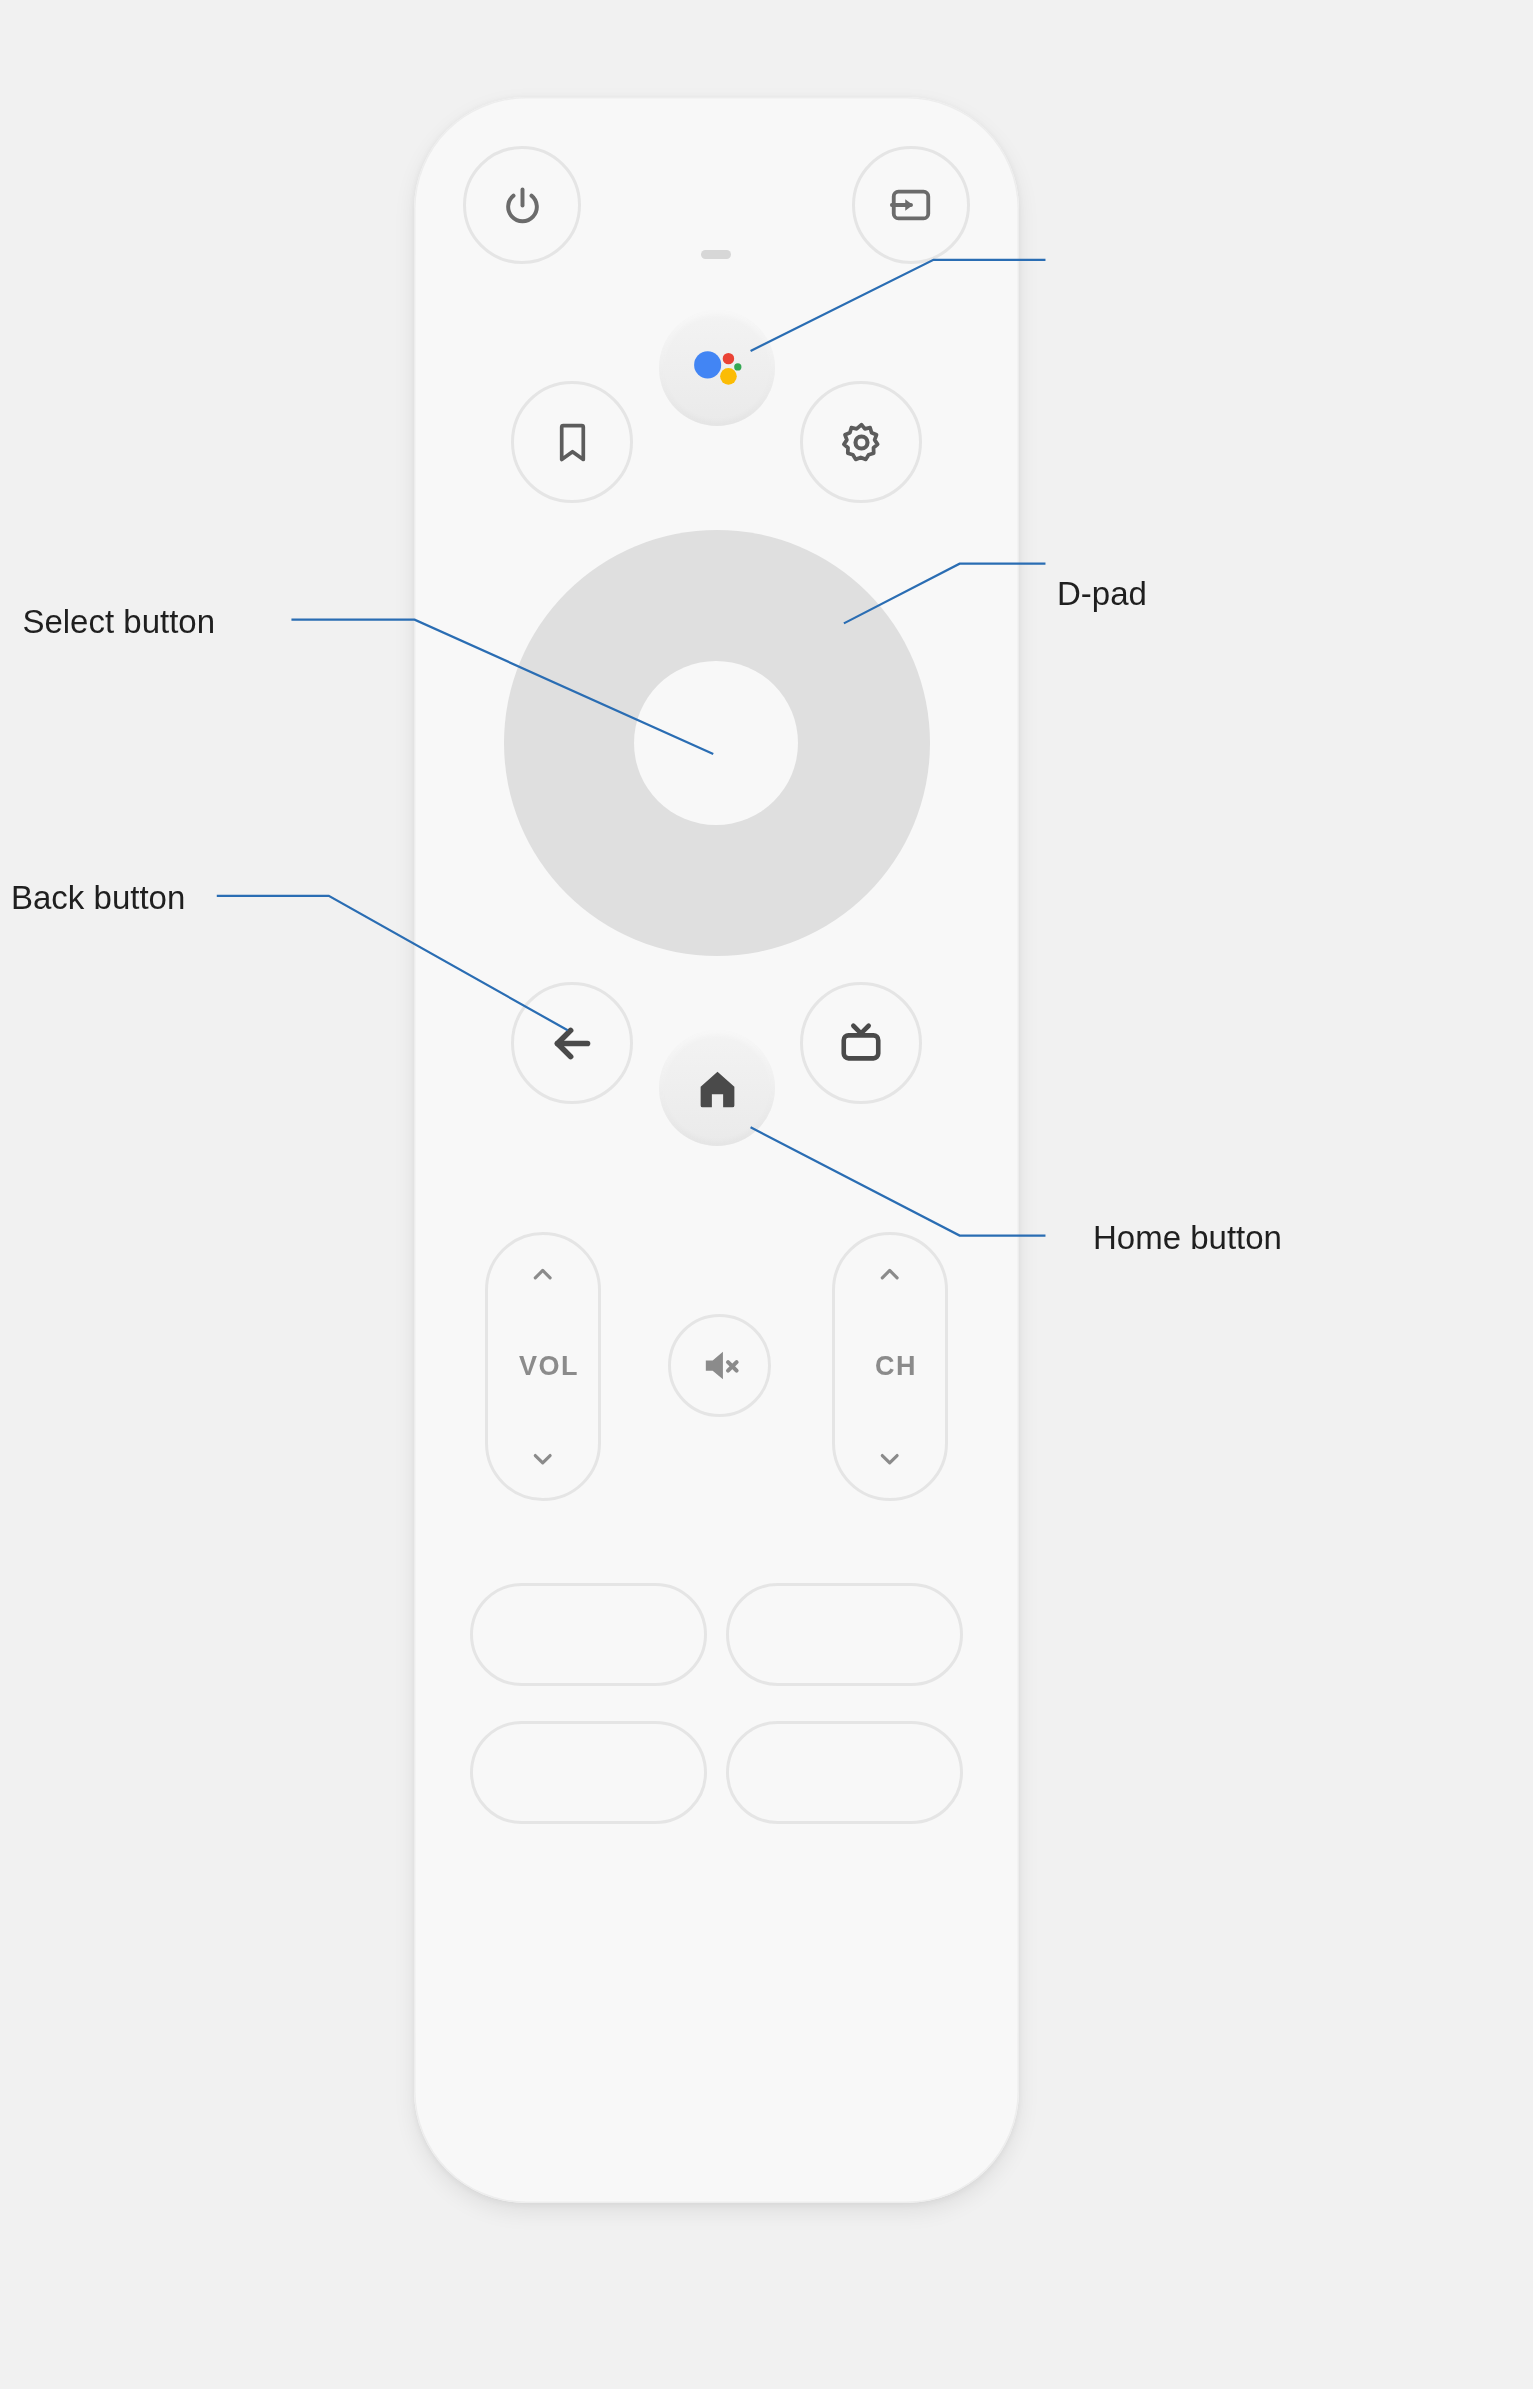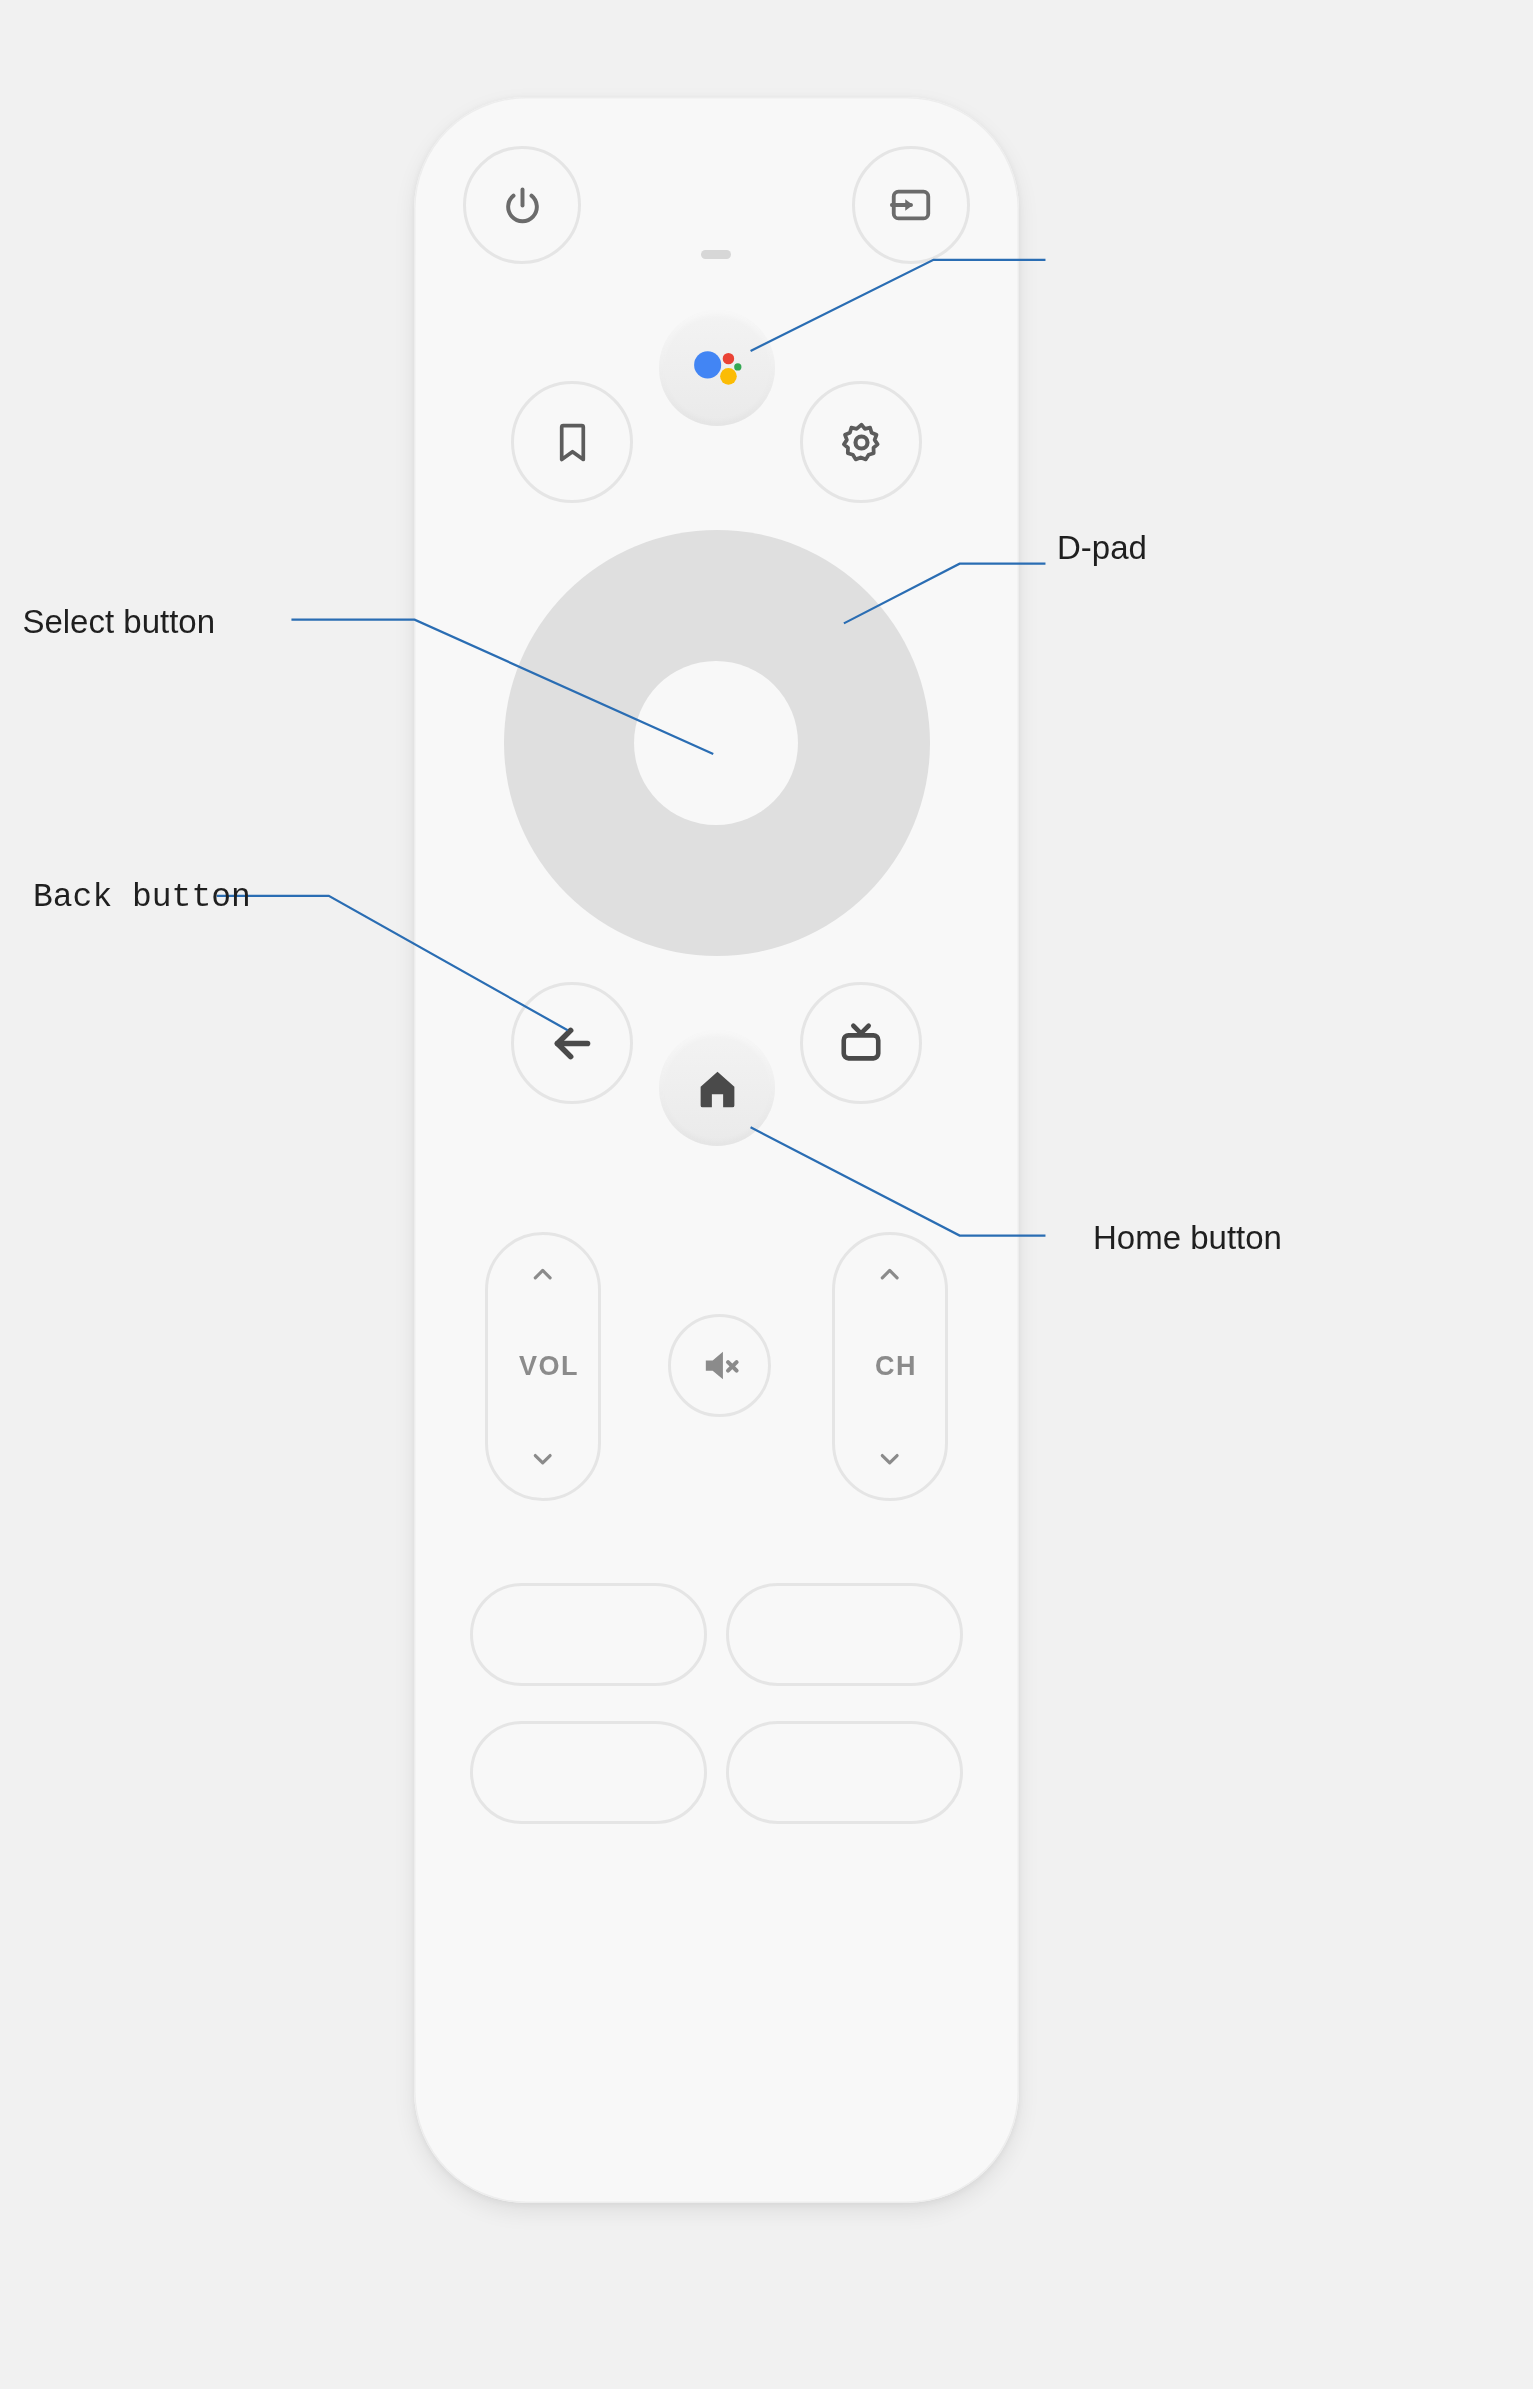--- a/index.html
+++ b/index.html
@@ -208,19 +208,19 @@
 
     <path d="M1130 835 L1285 755 L1400 755"></path>
 
     <path d="M955 1010 L555 830 L390 830"></path>
 
     <path d="M760 1380 L440 1200 L290 1200"></path>
 
     <path d="M1005 1510 L1285 1655 L1400 1655"></path>
   </svg>
 
-  <div class="annot" style="left:1057px; top:527px;">D-pad</div>
+  <div class="annot" style="left:1057px; top:573px;">D-pad</div>
   <div class="annot" style="left:22.4px; top:601px; width:261px;">Select button</div>
-  <div class="annot" style="left:33px; top:877px;font-family:Liberation Mono, monospace;">Back button</div>
+  <div class="annot" style="left:11px; top:877px;">Back button</div>
   <div class="annot" style="left:1057px; top:1217px;margin-left:36px;">Home button</div>
 
 </div>
 
 
 </body></html>

